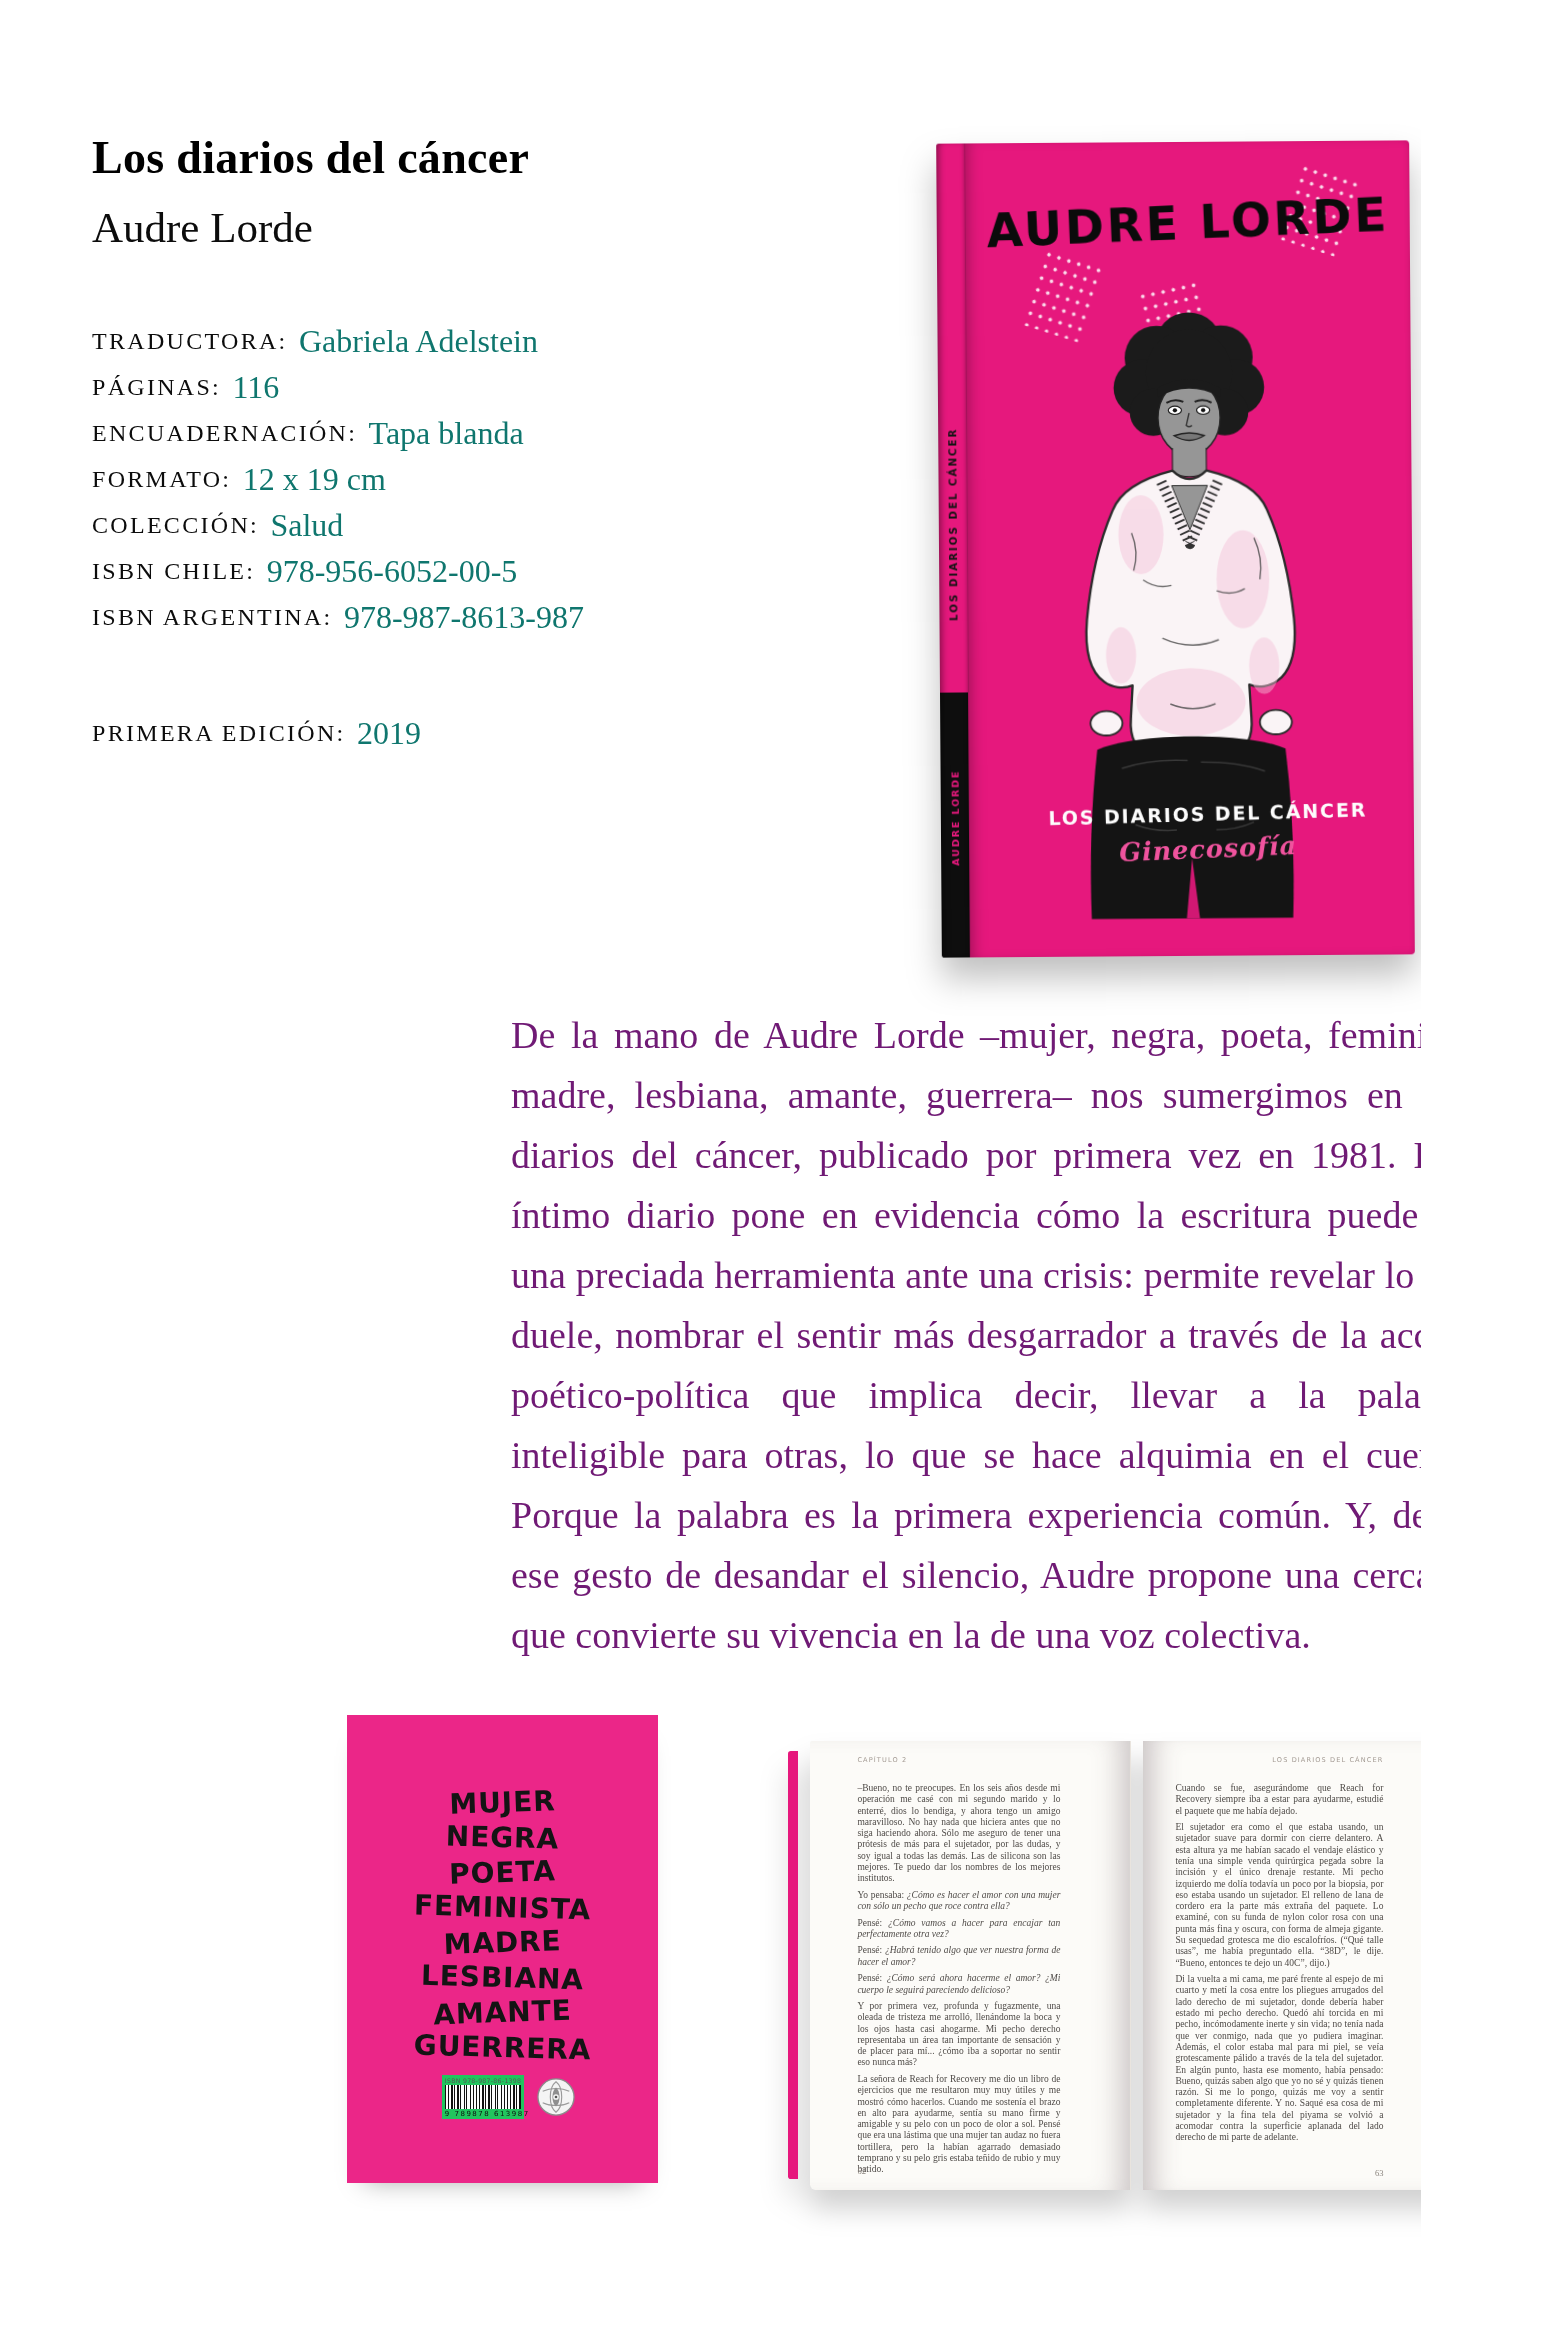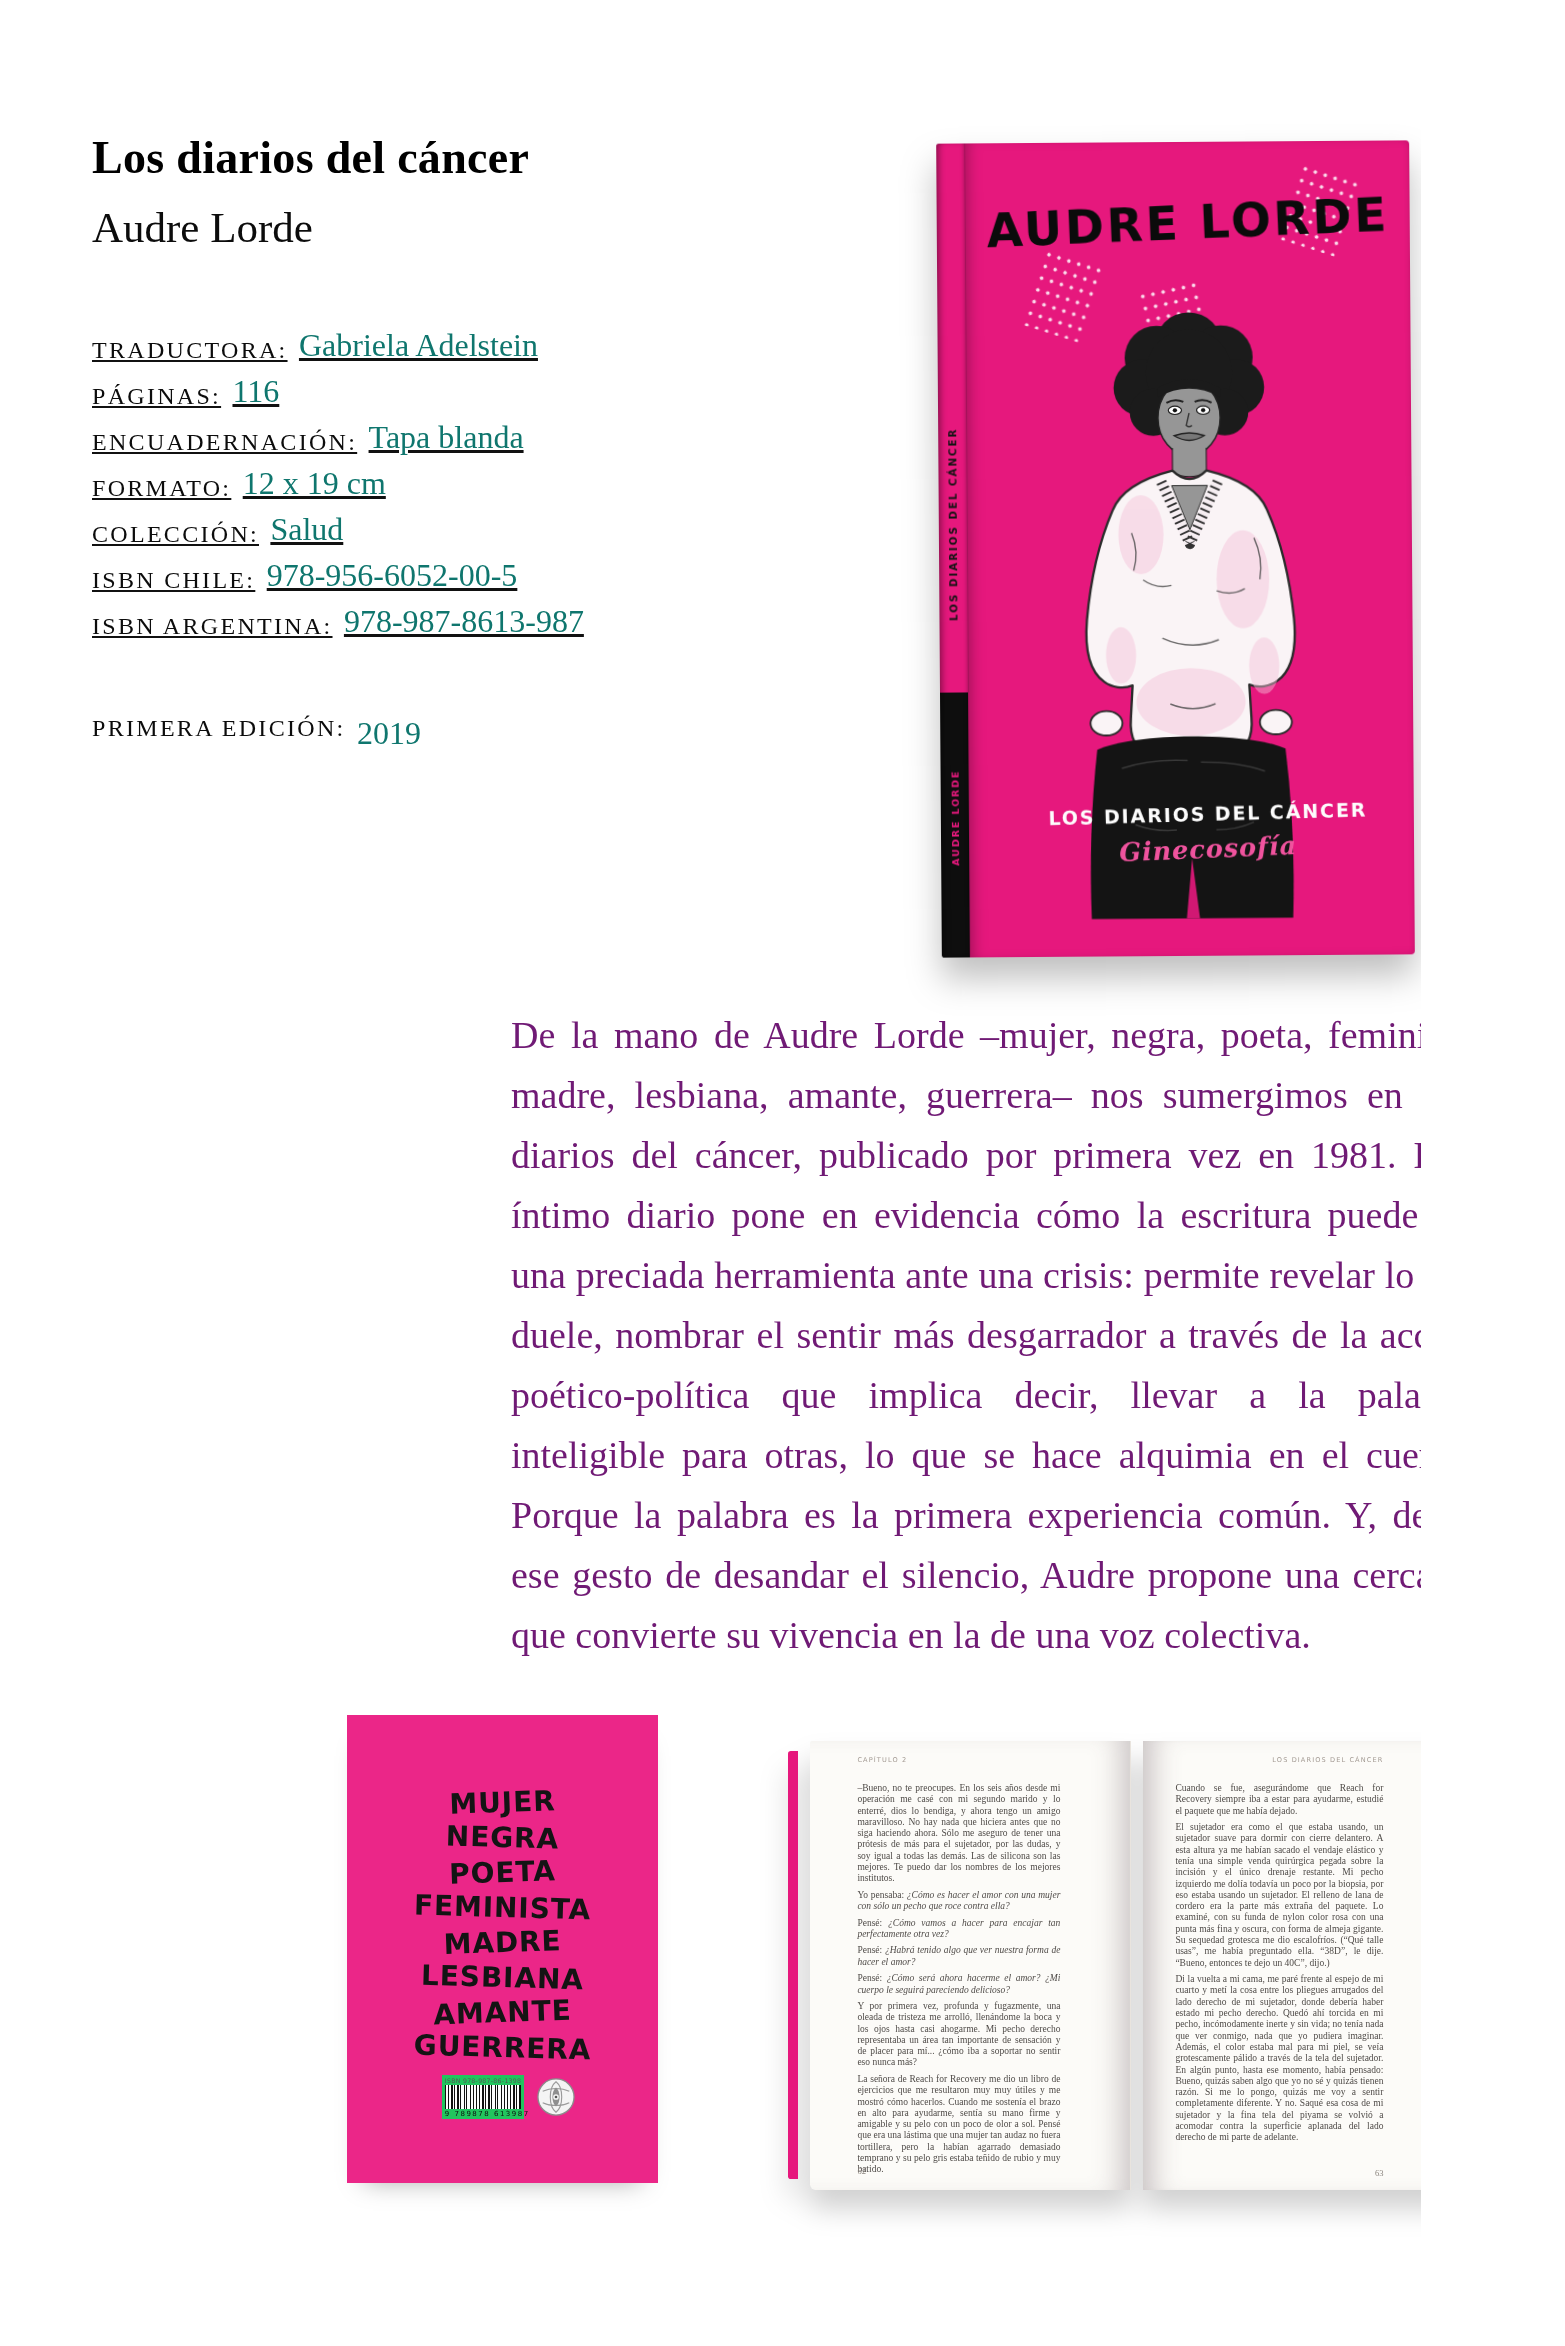--- a/index.html
+++ b/index.html
@@ -6,24 +6,24 @@
   .sheet{position:relative;width:1421px;height:2347px;background:#ffffff;overflow:hidden;
          font-family:"Liberation Serif",serif;color:#111;}
 
   
   .page-title{position:absolute;left:92px;top:131px;font-size:46px;font-weight:bold;
               letter-spacing:0.3px;color:#000;}
   .author-name{position:absolute;left:92px;top:203px;font-size:43px;color:#0c0c0c;}
 
   
   .meta{position:absolute;left:92px;top:318px;}
-  .meta-row{height:46px;display:flex;align-items:flex-end;text-decoration:underline;}
+  .meta-row{height:46px;display:flex;align-items:center;}
   .meta-label{font-size:24px;letter-spacing:2.3px;color:#0c0c0c;margin-right:11.4px;white-space:nowrap;}
   .meta-value{font-size:32px;color:#0f766e;white-space:nowrap;}
-  .edition-row{position:absolute;left:92px;top:715px;display:flex;align-items:flex-start;}
+  .edition-row{position:absolute;left:92px;top:715px;display:flex;align-items:center;}
 
   
   .book3d{position:absolute;left:939px;top:142px;width:473px;height:814px;display:flex;
           transform:rotate(-.4deg);filter:drop-shadow(0 21px 17px rgba(0,0,0,.25));}
   .spine{position:relative;width:28px;flex:0 0 28px;
          background:linear-gradient(180deg,#e6187d 0 67.5%,#0e0e0e 67.5% 100%);
          box-shadow:inset 5.7px 0 7.6px -3.8px rgba(0,0,0,.45), inset -2.8px 0 3.8px -1.9px rgba(0,0,0,.25);
          border-radius:2.8px 0 0 2.8px;}
   .spine-text{position:absolute;left:50%;writing-mode:vertical-rl;transform:translateX(-50%) rotate(180deg);
               font-family:"DejaVu Sans",sans-serif;font-weight:700;white-space:nowrap;}

